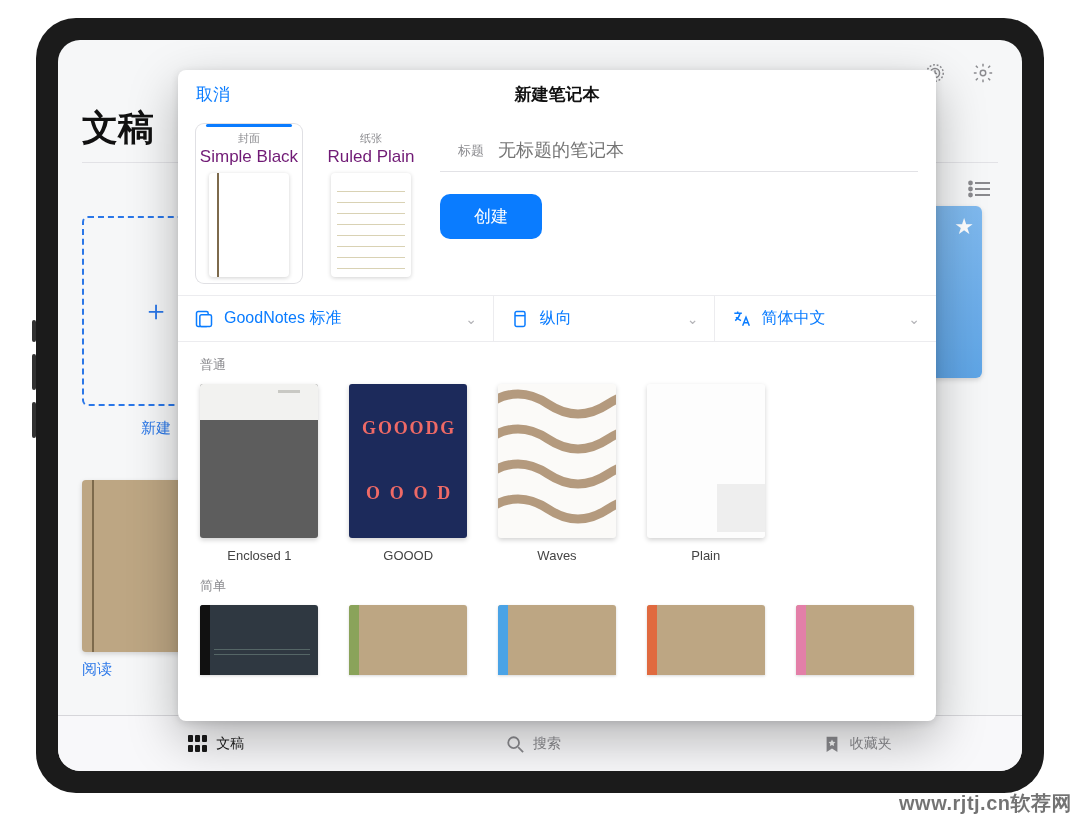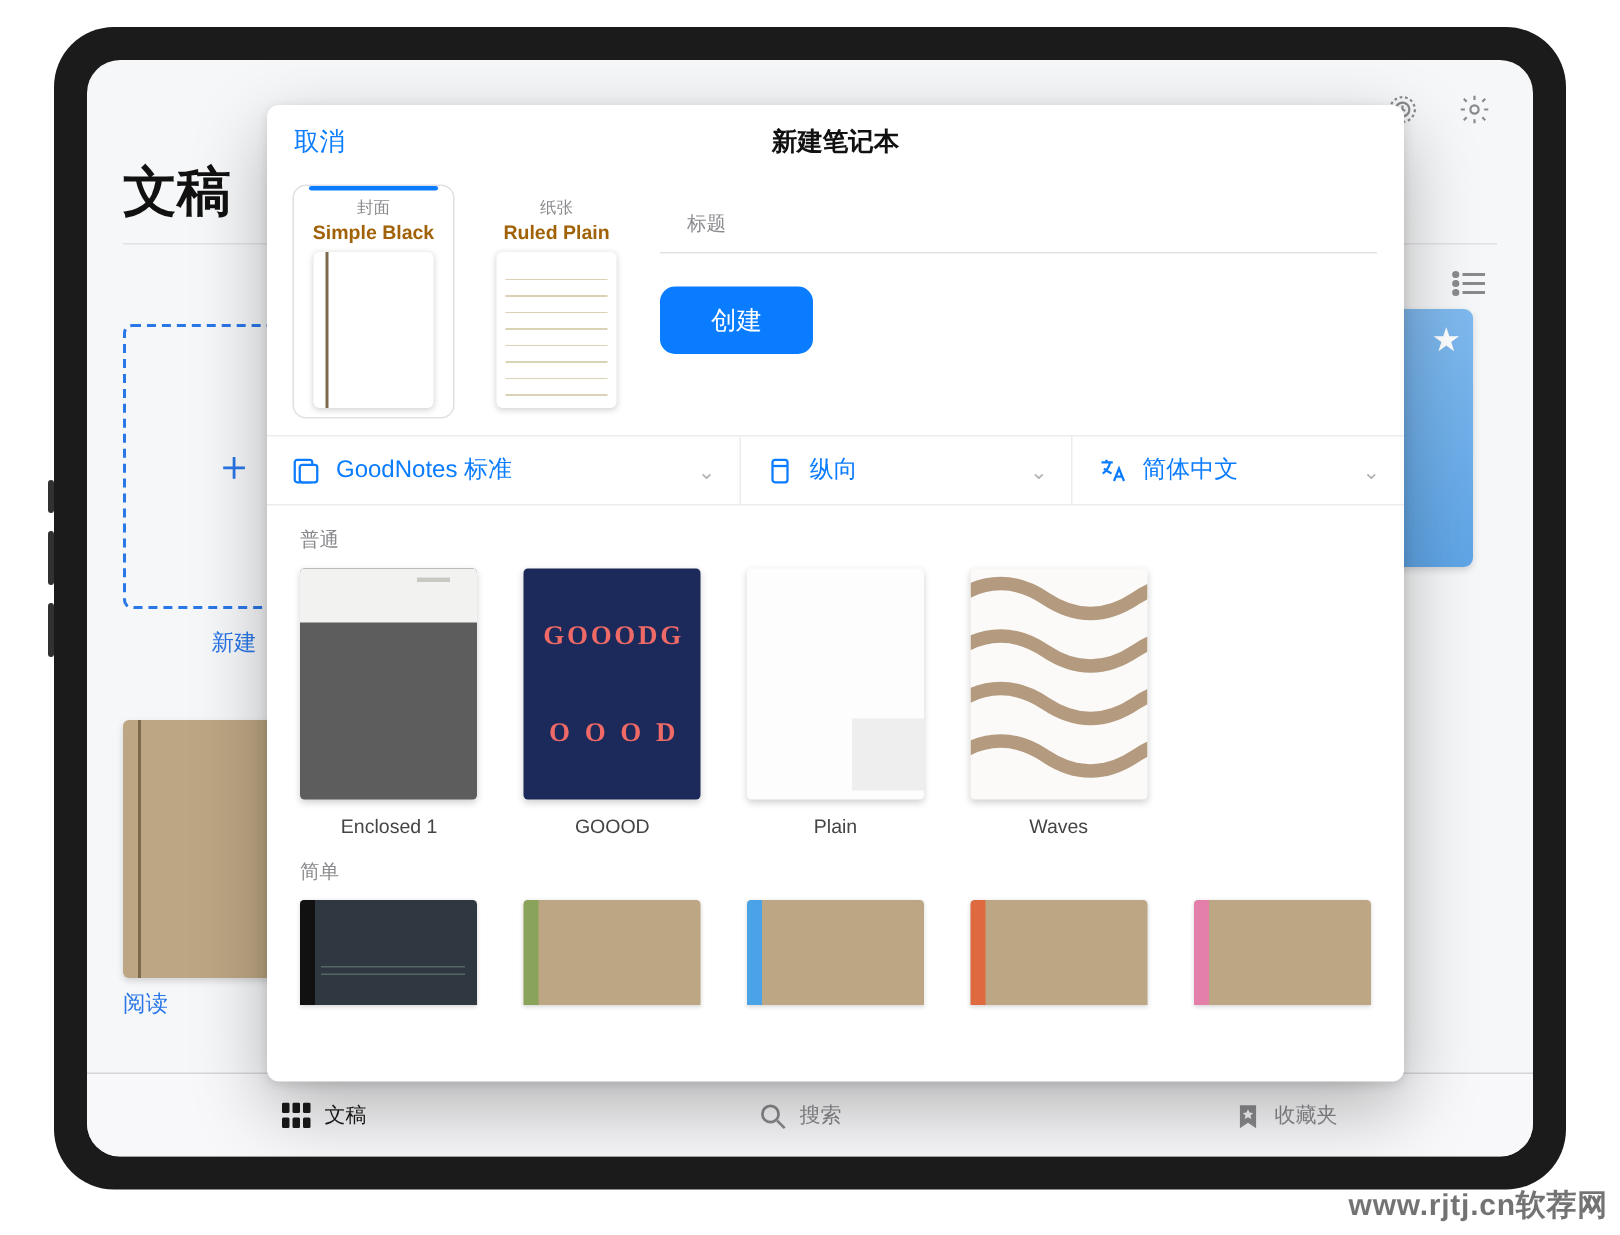--- a/index.html
+++ b/index.html
@@ -187,21 +187,21 @@
   .tabchoice {
     width: 106px;
     text-align: center;
     position: relative;
   }
   .tabchoice .bar {
     height: 3px; background:#0a7cff; border-radius:2px; margin: 0 10px 4px;
   }
   .tabchoice .bar.hidden { background: transparent; }
   .tabchoice .caption { font-size: 11px; color:#8a8a8e; }
-  .tabchoice .value { font-size: 13px; font-weight: 700; color:#a16207; margin-top:1px; }
+  .tabchoice .value { font-size: 17px; font-weight: 400; color:#701a75; margin-top:1px; }
   .tabchoice .thumb {
     margin: 6px auto 0;
     width: 80px; height: 104px;
     border-radius: 4px;
     box-shadow: 0 1px 4px rgba(0,0,0,.18);
     background:#fff;
   }
   .thumb-cover { background:#bda683; position:relative; }
   .thumb-cover::before { content:""; position:absolute; left:8px; top:0; bottom:0; width:2px; background:#7d6a4c; }
   .thumb-paper { background:#fffdf4; position:relative; }
@@ -415,20 +415,21 @@
         </div>
         <div class="tabchoice">
           <div class="bar hidden"></div>
           <div class="caption">纸张</div>
           <div class="value">Ruled Plain</div>
           <div class="thumb thumb-paper"></div>
         </div>
         <div class="title-col">
           <div class="title-input-row">
             <span class="title-input-label">标题</span>
+            <input class="title-input" placeholder="无标题的笔记本" style="">
           </div>
           <button class="create-btn">创建</button>
         </div>
       </div>
 
       <div class="dropdown-row">
         <div class="dropdown" style="flex:1.5">
           <svg class="dd-icon" viewBox="0 0 24 24" fill="none" stroke="currentColor" stroke-width="1.8">
               <rect x="3" y="3" width="14" height="18" rx="2"></rect>
               <rect x="7" y="7" width="14" height="14" rx="2" fill="#fff"></rect>
@@ -472,36 +473,36 @@
                   <span>G</span>
                   <span>O</span>
                   <span>O</span>
                   <span>O</span>
                   <span>D</span>
                 </div>
             </div>
             <div class="cover-label">GOOOD</div>
           </div>
           <div class="cover-item">
-            <div class="cover-thumb plain"></div>
-            <div class="cover-label">Plain</div>
-          </div>
-          <div class="cover-item">
             <div class="cover-thumb waves">
               <svg viewBox="0 0 118 154" preserveAspectRatio="none">
                   <g fill="none" stroke="#b49a7e" stroke-width="9" stroke-linecap="round">
                     <path d="M-10 20 Q20 0 50 20 T110 20 T170 20"></path>
                     <path d="M-10 55 Q20 35 50 55 T110 55 T170 55"></path>
                     <path d="M-10 90 Q20 70 50 90 T110 90 T170 90"></path>
                     <path d="M-10 125 Q20 105 50 125 T110 125 T170 125"></path>
                   </g>
                 </svg>
             </div>
             <div class="cover-label">Waves</div>
           </div>
+          <div class="cover-item">
+            <div class="cover-thumb plain"></div>
+            <div class="cover-label">Plain</div>
+          </div>
         </div>
 
         <div class="section-title">简单</div>
         <div class="simple-grid">
           <div class="cover-item">
             <div class="simple-thumb dark">
               <div class="spine" style="background:#111111"></div>
                 <div class="stripe"></div>
             </div>
           </div>

